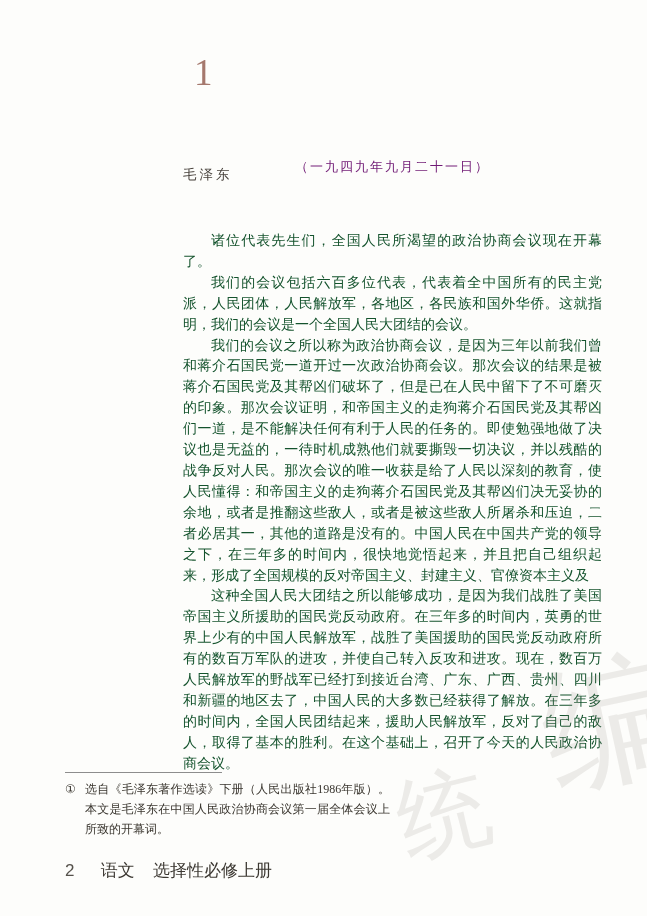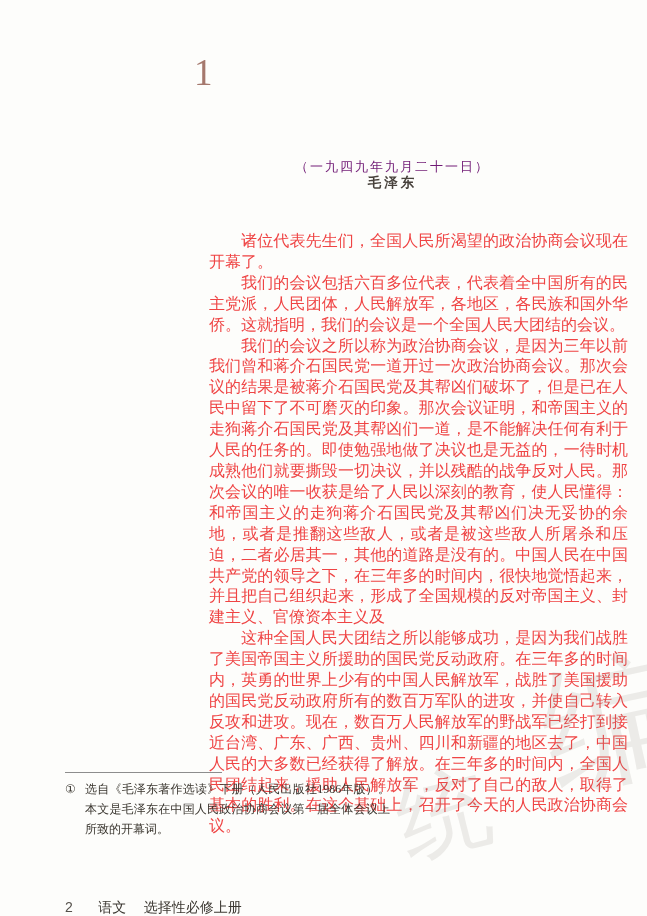--- a/index.html
+++ b/index.html
@@ -47,38 +47,36 @@
     top: 158px;
     width: 419px;
     text-align: center;
     font-size: 13px;
     letter-spacing: 2px;
     color: #701a75;
   }
   .author-name {
     position: absolute;
     left: 183px;
-    top: 174px;
+    top: 166px;
     width: 419px;
-    text-align: center;
+    text-align: left;
     font-size: 13.5px;
     letter-spacing: 3px;
     color: #47413b;
-    font-weight: bold;
   }
   .body-text {
     position: absolute;
     left: 183px;
     top: 231px;
     width: 419px;
-    font-size: 16px;
+    font-size: 14px;
     line-height: 20.9px;
     text-align: justify;
-    color: #ef4444;
-    margin-left: 26px;
+    color: #14532d;
   }
   .body-text p {
     text-indent: 2em;
     margin: 0;
   }
   .footnote-divider {
     position: absolute;
     left: 65px;
     top: 772px;
     width: 157px;
@@ -99,23 +97,22 @@
     flex: 0 0 20px;
   }
   .footnote-text {
     flex: 1;
     text-align: justify;
   }
   .page-footer {
     position: absolute;
     left: 65px;
     top: 859px;
-    font-size: 14px;
+    font-size: 17px;
     color: #3c3832;
-    margin-top: 40px;
   }
   .page-footer .pg-num {
     font-family: "Liberation Sans", "DejaVu Sans", sans-serif;
     color: #55514b;
     margin-right: 22px;
   }
   .page-footer .course { margin-right: 14px; }
   .watermark {
     position: absolute;
     color: rgba(150, 145, 138, 0.16);

